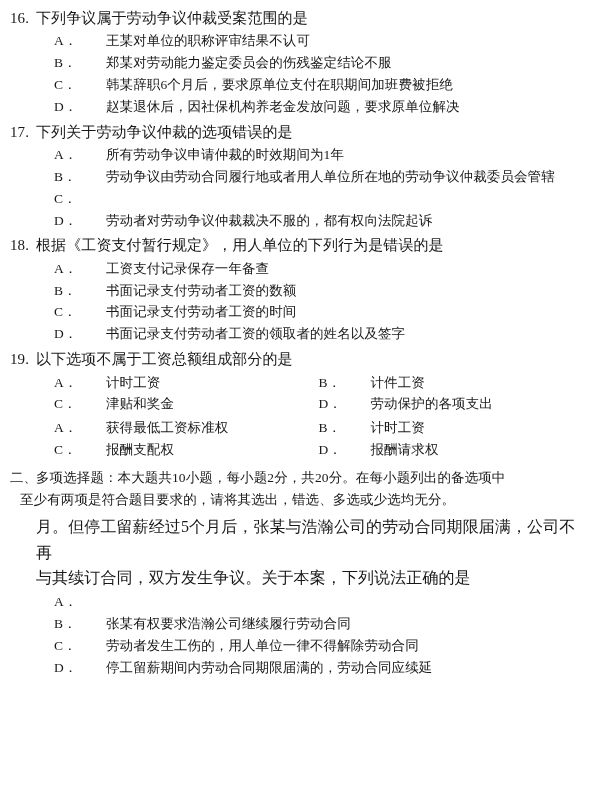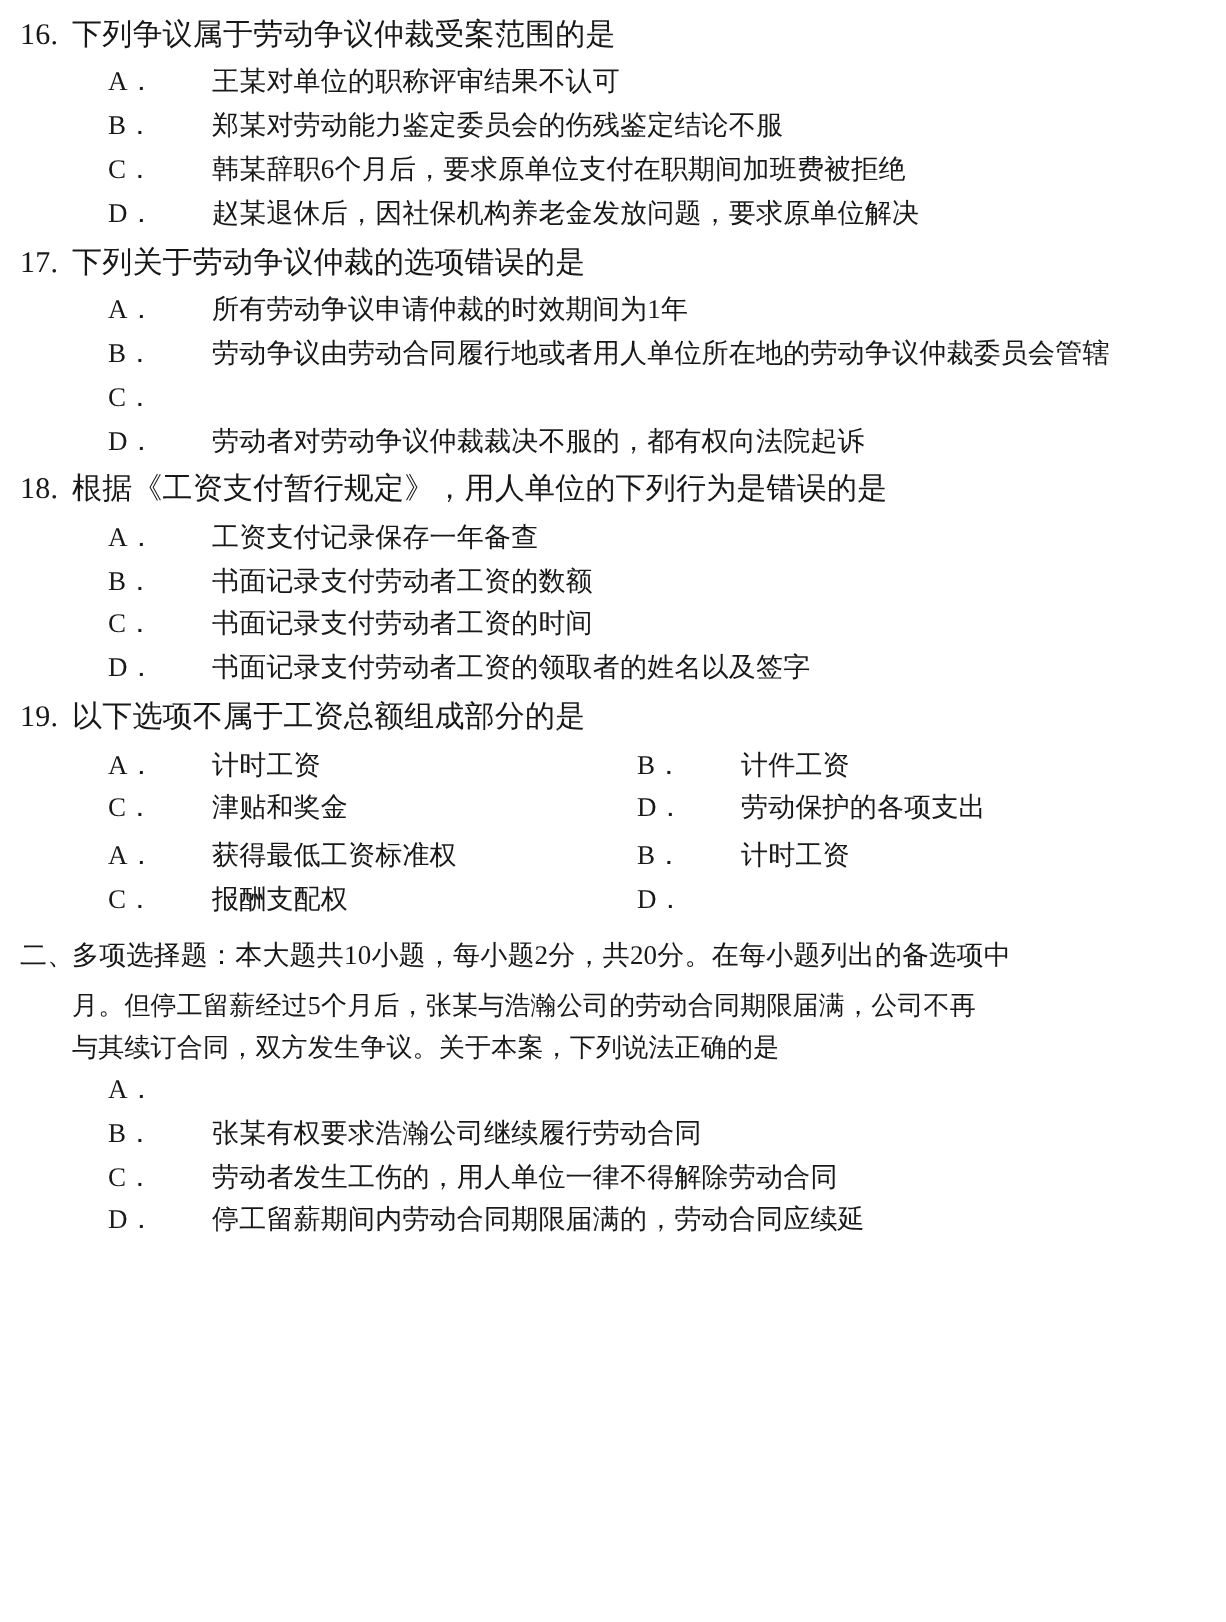--- a/index.html
+++ b/index.html
@@ -95,21 +95,21 @@
     width: 26px;
   }
   .section-head .sec-body {
     flex: 1 1 auto;
   }
   .section-head .line2 {
     padding-left: 10px;
   }
   .q-body-cont {
     padding-left: 26px;
-    font-size: 13px;
+    font-size: 16px;
     line-height: 1.62;
     letter-spacing: 0.1px;
   }
   .spacer-sm { height: 3px; }
 </style>
 </head>
 <body>
 
 <div class="page">
   <div class="content">
@@ -229,30 +229,32 @@
             <span class="opt-txt">计时工资</span>
           </div>
         </div>
         <div class="row">
           <div class="opt">
             <span class="opt-lbl">C．</span>
             <span class="opt-txt">报酬支配权</span>
           </div>
           <div class="opt second">
             <span class="opt-lbl">D．</span>
+            <span class="opt-txt">报酬请求权</span>
           </div>
         </div>
       </div>
     </div>
 
     <div class="section-head">
       <div class="line1">
         <span class="sec-num">二、</span>
         <span class="sec-body">多项选择题：本大题共10小题，每小题2分，共20分。在每小题列出的备选项中</span>
       </div>
+      <div class="line2">至少有两项是符合题目要求的，请将其选出，错选、多选或少选均无分。</div>
     </div>
 
     <div class="spacer-sm"></div>
 
     <div class="q">
       <div class="q-body-cont">月。但停工留薪经过5个月后，张某与浩瀚公司的劳动合同期限届满，公司不再</div>
       <div class="q-body-cont">与其续订合同，双方发生争议。关于本案，下列说法正确的是</div>
       <div class="opts">
         <div class="opt">
           <span class="opt-lbl">A．</span>

